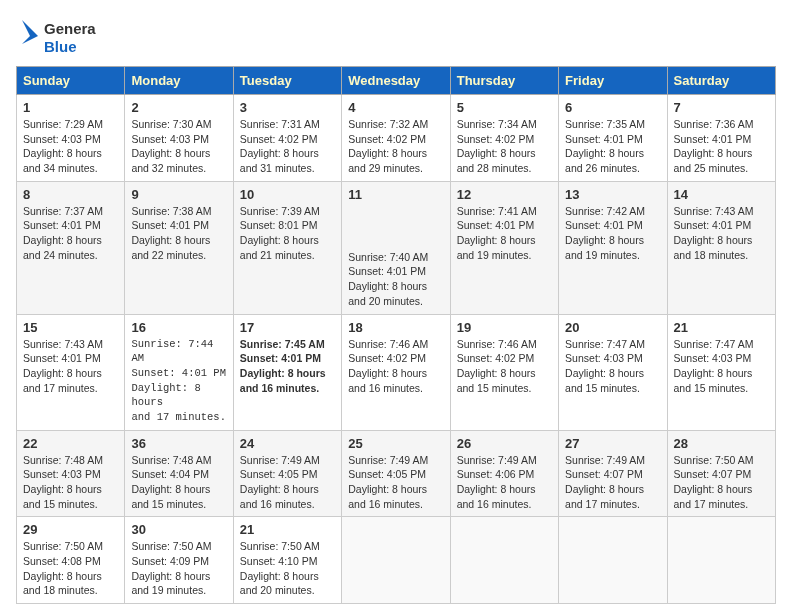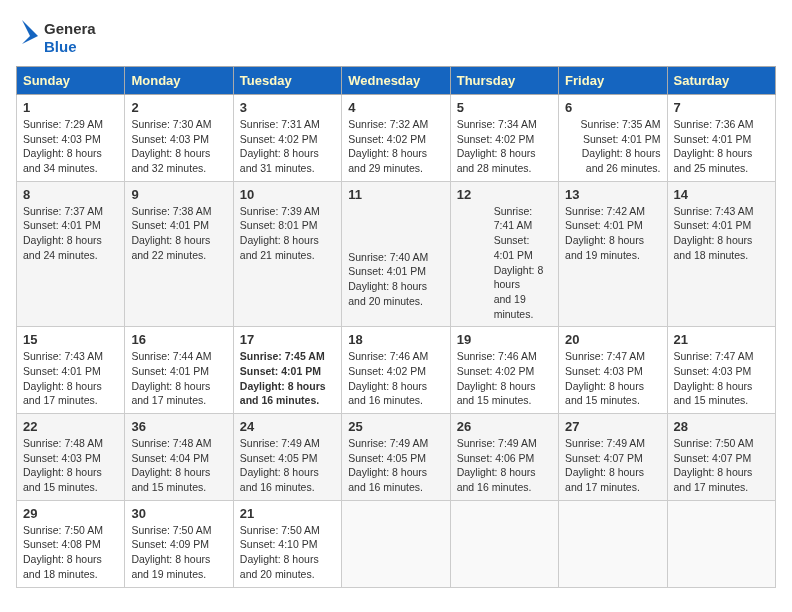--- a/index.html
+++ b/index.html
@@ -134,21 +134,21 @@
         </td>
         <td>
           <span class="day-num">5</span>
           <div class="day-info" style="white-space: pre-line;">Sunrise: 7:34 AM
 Sunset: 4:02 PM
 Daylight: 8 hours
 and 28 minutes.</div>
         </td>
         <td>
           <span class="day-num">6</span>
-          <div class="day-info" style="white-space: pre-line; text-align: right;">Sunrise: 7:35 AM
+          <div class="day-info" style="white-space: pre-line;">Sunrise: 7:35 AM
 Sunset: 4:01 PM
 Daylight: 8 hours
 and 26 minutes.</div>
         </td>
         <td>
           <span class="day-num">7</span>
           <div class="day-info" style="white-space: pre-line;">Sunrise: 7:36 AM
 Sunset: 4:01 PM
 Daylight: 8 hours
 and 25 minutes.</div>
@@ -178,21 +178,21 @@
         </td>
         <td>
           <span class="day-num">11</span>
           <div class="day-info" style="white-space: pre-line; margin-top: 48px;">Sunrise: 7:40 AM
 Sunset: 4:01 PM
 Daylight: 8 hours
 and 20 minutes.</div>
         </td>
         <td>
           <span class="day-num">12</span>
-          <div class="day-info" style="white-space: pre-line; margin-left: 37px;">Sunrise: 7:41 AM
+          <div class="day-info" style="white-space: pre-line;">Sunrise: 7:41 AM
 Sunset: 4:01 PM
 Daylight: 8 hours
 and 19 minutes.</div>
         </td>
         <td>
           <span class="day-num">13</span>
           <div class="day-info" style="white-space: pre-line;">Sunrise: 7:42 AM
 Sunset: 4:01 PM
 Daylight: 8 hours
 and 19 minutes.</div>
@@ -208,21 +208,21 @@
       <tr>
         <td>
           <span class="day-num">15</span>
           <div class="day-info" style="white-space: pre-line;">Sunrise: 7:43 AM
 Sunset: 4:01 PM
 Daylight: 8 hours
 and 17 minutes.</div>
         </td>
         <td>
           <span class="day-num">16</span>
-          <div class="day-info" style="white-space: pre-line;">Sunrise: 7:44 AM
+          <div class="day-info" style="white-space: pre-line; font-family: Liberation Mono, monospace;">Sunrise: 7:44 AM
 Sunset: 4:01 PM
 Daylight: 8 hours
 and 17 minutes.</div>
         </td>
         <td>
           <span class="day-num">17</span>
           <div class="day-info" style="white-space: pre-line; font-weight: bold;">Sunrise: 7:45 AM
 Sunset: 4:01 PM
 Daylight: 8 hours
 and 16 minutes.</div>

